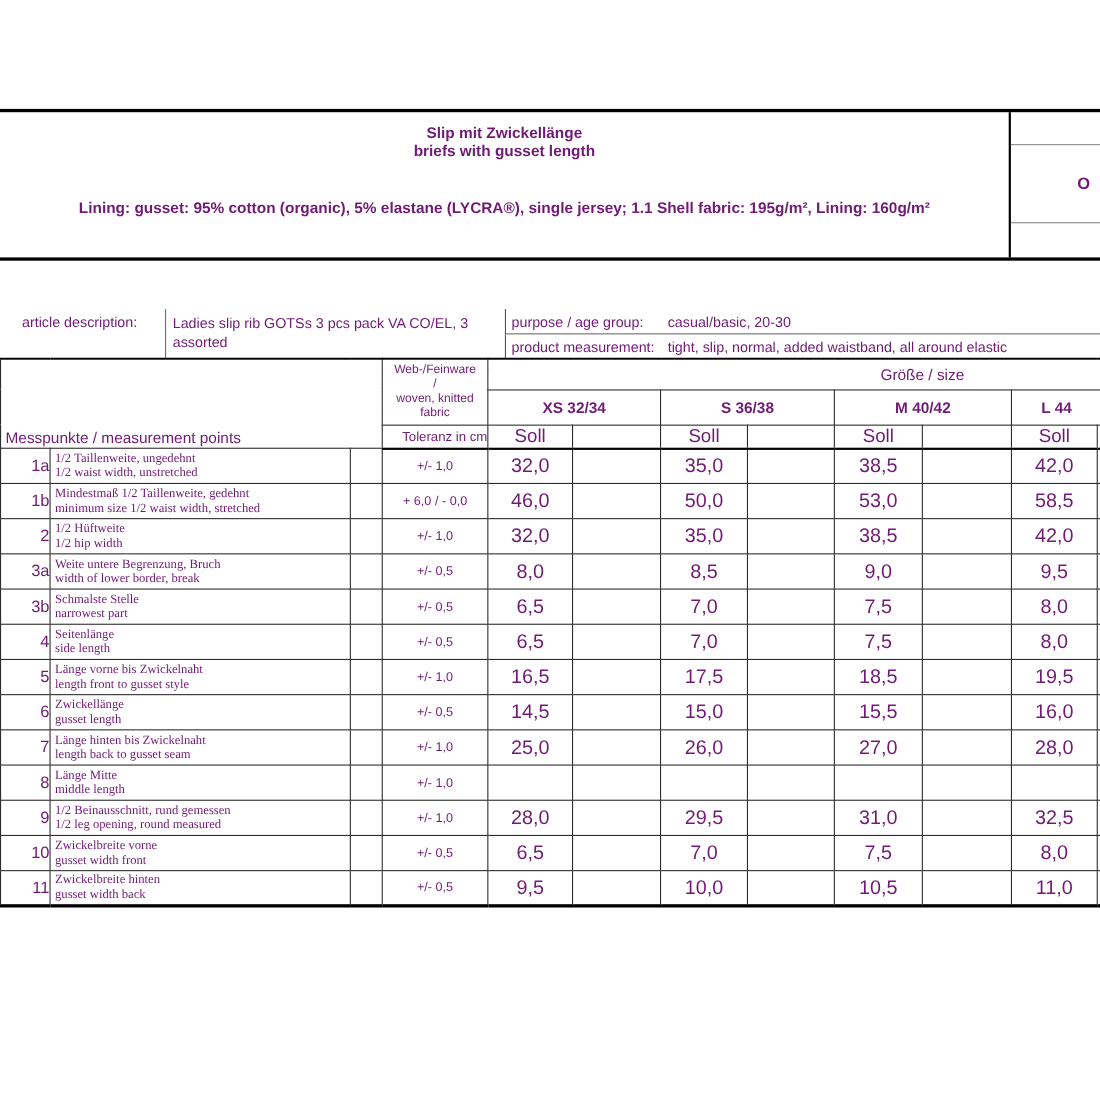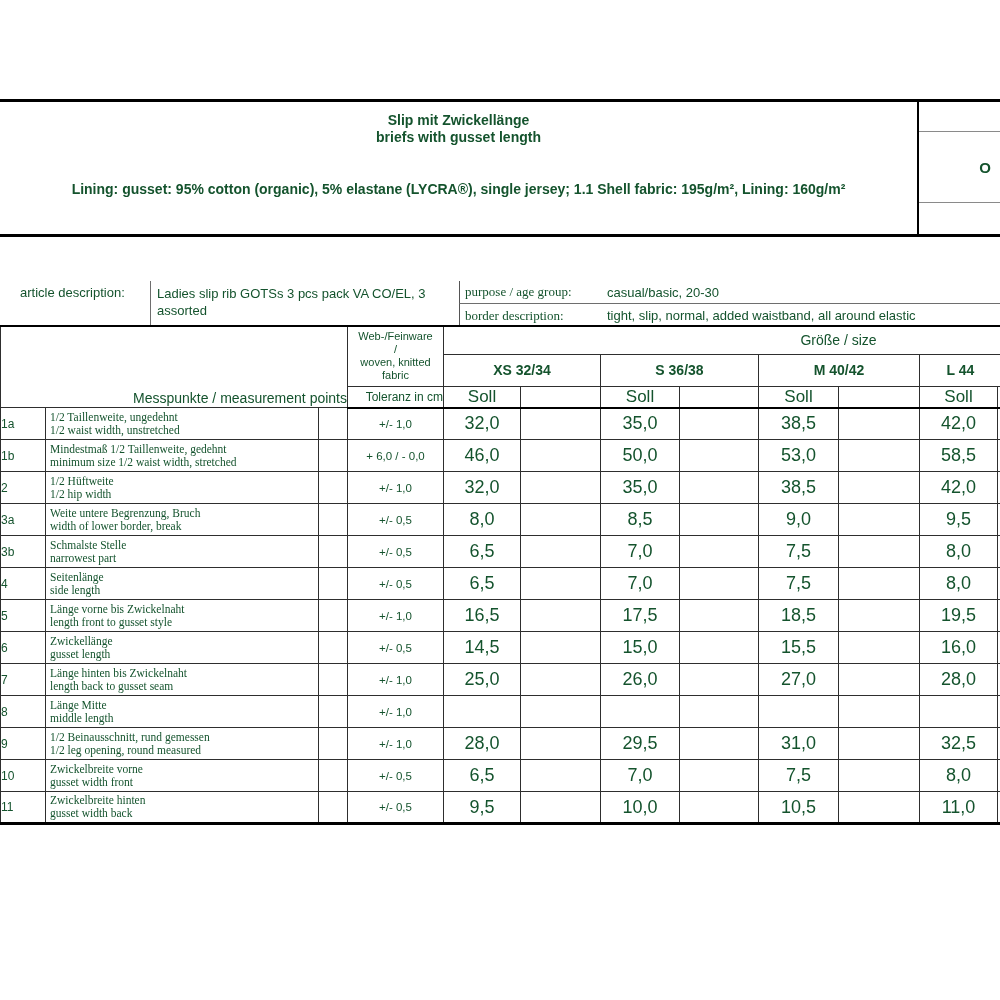--- a/index.html
+++ b/index.html
@@ -1,17 +1,17 @@
 <!DOCTYPE html>
 <html><head>
 <meta charset="utf-8">
 <style>
   html,body{margin:0;padding:0;background:#fff;}
   .page{position:relative;width:1000px;height:1000px;background:#fff;overflow:hidden;
-        font-family:"Liberation Sans",sans-serif;color:#14532d;}
+        font-family:"Liberation Sans",sans-serif;color:#701a75;}
 
   
   .title-section{position:absolute;left:0;top:99px;width:1000px;height:138px;
                  border-top:3px solid #000;border-bottom:3px solid #000;box-sizing:border-box;}
   .title-main{position:absolute;left:0;top:0;width:917px;height:100%;text-align:center;
               font-weight:bold;font-size:14px;line-height:17px;padding-top:10px;box-sizing:border-box;}
   .title-gap{height:35px;}
   .cert-box{position:absolute;left:917px;top:0;width:160px;height:132px;
             border-left:2px solid #000;box-sizing:border-box;}
   .cert-row1{height:30px;border-bottom:1px solid #8a8a8a;box-sizing:border-box;}
@@ -27,37 +27,37 @@
   .row-article .lbl{width:135px;border-right:1px solid #6e6e6e;padding:4px 0 0 4px;box-sizing:border-box;}
   .row-article .val{flex:1;padding:4px 4px 0 6px;line-height:17px;}
   .row-ian{height:17px;border-bottom:1px solid #6e6e6e;align-items:center;}
   .row-ian .lbl,.row-style .lbl{width:135px;padding-left:4px;box-sizing:border-box;}
   .row-ian .val,.row-style .val{padding-left:6px;}
   .row-style{height:16px;align-items:center;}
   .info-right{position:absolute;left:443px;top:0;width:557px;height:88px;}
   .row-purpose{height:23px;border-bottom:1px solid #6e6e6e;border-left:1px solid #555;align-items:center;}
   .row-product{height:43px;border-bottom:1px solid #6e6e6e;border-left:1px solid #555;}
   .row-product .lbl,.row-product .val{padding-top:4px;}
-  .info-right .lbl{width:147px;padding-left:5px;box-sizing:border-box;flex:0 0 147px;font-family:Liberation Serif, serif;}
+  .info-right .lbl{width:147px;padding-left:5px;box-sizing:border-box;flex:0 0 147px;}
 
   
   .table-wrap{position:absolute;left:0;top:325px;width:1000px;height:512px;overflow:hidden;}
   table.mt{border-collapse:collapse;table-layout:fixed;width:1073px;border-top:2px solid #000;}
   .mt th,.mt td{border:1px solid #2e2e2e;padding:0;box-sizing:border-box;font-weight:normal;background:#fff;}
   .mt tr.h1{height:28px;} .mt tr.h2{height:32px;} .mt tr.h3{height:18px;}
-  .mt th.mess{text-align:right;vertical-align:bottom;font-size:14px;padding:4px 0 1px 4px;margin-left:46px;}
+  .mt th.mess{text-align:left;vertical-align:bottom;font-size:14px;padding:4px 0 1px 4px;margin-left:46px;}
   .mt th.web{font-size:11px;line-height:13px;white-space:pre-line;text-align:center;vertical-align:middle;padding:0 3px;}
   .mt th.groesse{font-size:14px;text-align:center;padding-left:160px;}
   .mt th.size{font-size:14px;font-weight:bold;text-align:center;}
   .mt th.size-l{padding-right:72px;}
   .mt th.tolh{font-size:12px;text-align:right;}
   .mt th.sollh{font-size:17px;text-align:center;}
   .mt thead tr.h3 th{border-bottom:2px solid #000;}
   .mt tbody tr{height:32px;}
-  .mt td.num{font-size:12px;text-align:left;}
+  .mt td.num{font-size:15px;text-align:right;}
   .mt td.desc{font-size:11.5px;line-height:13px;padding:1px 2px 1px 4px;vertical-align:middle;font-family:Liberation Serif, serif;}
   .mt td.tol{font-size:11.5px;text-align:center;}
   .mt td.val{font-size:18px;text-align:center;}
   .mt tbody tr:last-child td{border-bottom:3px solid #000;}
 </style>
 </head>
 <body>
 
 <div class="page">
 
@@ -89,21 +89,21 @@
         <div class="lbl">style / mod.:</div>
         <div class="val">A, B</div>
       </div>
     </div>
     <div class="info-right">
       <div class="irow row-purpose">
         <div class="lbl">purpose / age group:</div>
         <div class="val">casual/basic, 20-30</div>
       </div>
       <div class="irow row-product">
-        <div class="lbl">border description:</div>
+        <div class="lbl">product measurement:</div>
         <div class="val">tight, slip, normal, added waistband, all around elastic</div>
       </div>
     </div>
   </div>
 
   <div class="table-wrap">
     <table class="mt">
       <colgroup>
         <col style="width:45px">
           <col style="width:273px">

